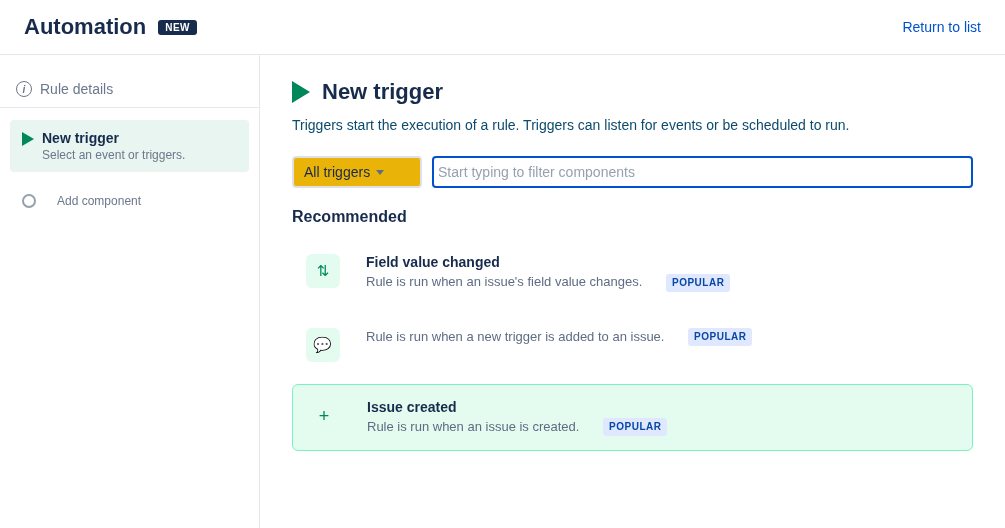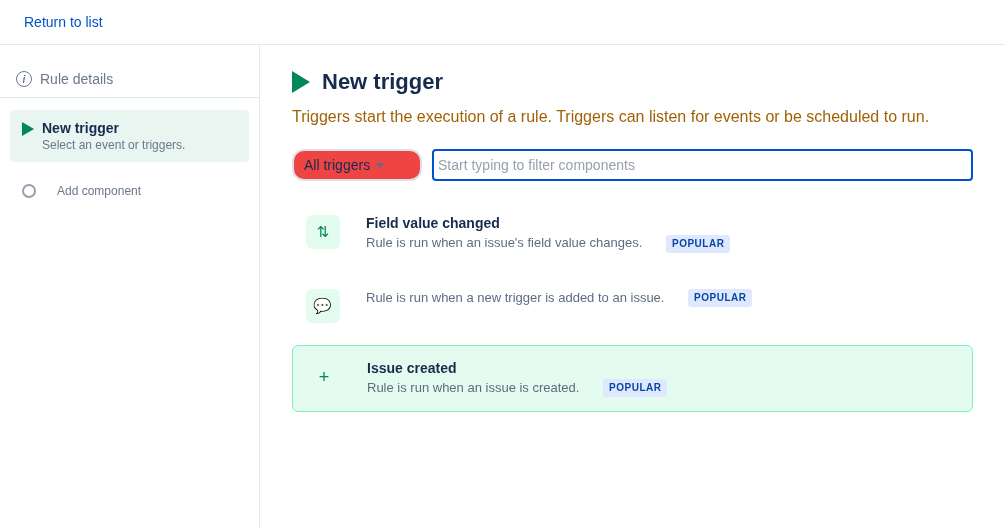--- a/index.html
+++ b/index.html
@@ -25,25 +25,25 @@
     .sidebar-trigger-title { font-size: 14px; font-weight: 600; color: #172b4d; }
     .sidebar-trigger-sub { font-size: 12px; color: #6b778c; margin-top: 2px; }
     .sidebar-add { display: flex; align-items: center; gap: 21px; padding: 14px 22px; color: #6b778c; font-size: 12px; margin-top: 8px; }
     .sidebar-add-circle { width: 14px; height: 14px; border: 2px solid #97a0af; border-radius: 50%; flex-shrink: 0; }
 
     
     .main-content { flex: 1; padding: 24px 32px; overflow-y: auto; }
     .trigger-header { display: flex; align-items: center; gap: 12px; margin-bottom: 10px; }
     .trigger-play-icon { width: 0; height: 0; border-top: 11px solid transparent; border-bottom: 11px solid transparent; border-left: 18px solid #00875a; }
     .trigger-title { font-size: 22px; font-weight: 700; color: #172b4d; }
-    .trigger-description { color: #a16207; font-size: 16px; margin-bottom: 20px; line-height: 1.5; }
+    .trigger-description { color: #0c4a6e; font-size: 14px; margin-bottom: 20px; line-height: 1.5; }
 
     
     .filter-row { display: flex; gap: 10px; margin-bottom: 20px; align-items: center; }
-    .dropdown-select { display: flex; align-items: center; border: 2px solid #dfe1e6; border-radius: 12px; padding: 6px 10px; gap: 6px; background: #ef4444; cursor: pointer; min-width: 130px; }
+    .dropdown-select { display: flex; align-items: center; border: 2px solid #dfe1e6; border-radius: 4px; padding: 6px 10px; gap: 6px; background: #eab308; cursor: pointer; min-width: 130px; }
     .dropdown-label { font-size: 14px; color: #172b4d; }
     .chevron-down { width: 0; height: 0; border-left: 4px solid transparent; border-right: 4px solid transparent; border-top: 5px solid #5e6c84; }
     .filter-input { flex: 1; border: 2px solid #0052cc; border-radius: 4px; padding: 6px 4px; font-size: 14px; color: #172b4d; outline: none; }
     .filter-input::placeholder { color: #97a0af; }
 
     
     .recommended-label { font-size: 16px; font-weight: 700; color: #172b4d; margin-bottom: 14px; }
 
     
     .trigger-card { display: flex; align-items: flex-start; gap: 26px; padding: 14px; border-radius: 6px; margin-bottom: 8px; cursor: pointer; }
@@ -55,20 +55,24 @@
     .popular-badge { display: inline-block; background: #e0e8ff; color: #0747a6; font-size: 10px; font-weight: 700; padding: 2px 6px; border-radius: 3px; letter-spacing: 0.5px; margin-left: 20px; vertical-align: middle; }
 
     
     .icon-arrows::before { content: '⇅'; font-size: 15px; color: #00875a; }
     .icon-plus { font-size: 18px; font-weight: 300; color: #00875a; line-height: 1; }
   </style>
 </head>
 <body>
 
 <div class="header">
+  <div class="header-left">
+    <span class="header-title">Automation</span>
+    <span class="new-badge">NEW</span>
+  </div>
   <a class="return-link">Return to list</a>
 </div>
 
 <div class="main-layout">
 
   <div class="sidebar">
     <div class="sidebar-rule-details">
       <div class="sidebar-rule-details-icon">i</div>
       <span>Rule details</span>
     </div>
@@ -95,20 +99,21 @@
     <p class="trigger-description">Triggers start the execution of a rule. Triggers can listen for events or be scheduled to run.</p>
 
     <div class="filter-row">
       <div class="dropdown-select">
         <span class="dropdown-label">All triggers</span>
         <div class="chevron-down"></div>
       </div>
       <input class="filter-input" type="text" placeholder="Start typing to filter components" style="">
     </div>
 
+    <div class="recommended-label">Recommended</div>
 
     <div class="trigger-card">
       <div class="card-icon card-icon-green">
         <span class="icon-arrows"></span>
       </div>
       <div class="card-content">
         <div class="card-content-title">
           <span>Field value changed</span>
         </div>
         <div class="card-content-desc">

